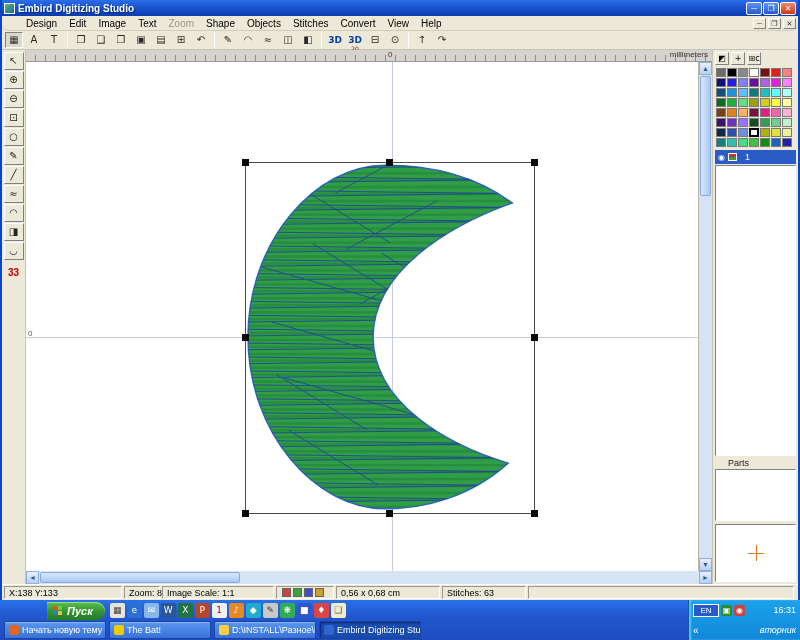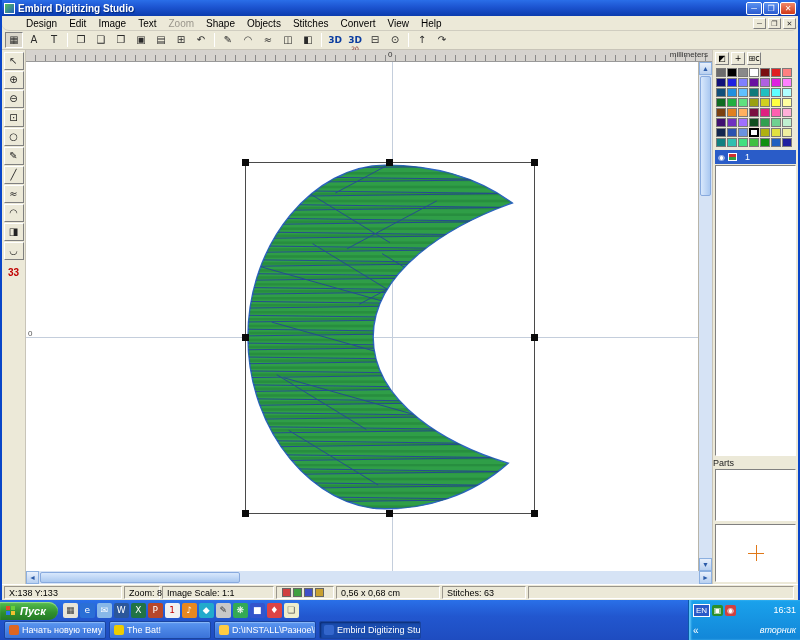--- a/index.html
+++ b/index.html
@@ -68,47 +68,47 @@
   .rightpanel { width:86px; background:#ece9d8; border-left:1px solid #c8c4b8; display:flex; flex-direction:column; }
   .minibar { height:16px; display:flex; align-items:center; padding:1px 2px; }
   .mini-btn { height:13px; min-width:14px; border:1px solid; border-color:#fff #808080 #808080 #fff; background:#ece9d8; font-size:8px; line-height:11px; text-align:center; margin-right:2px; font-family:"DejaVu Sans",sans-serif; }
   .palette { display:grid; grid-template-columns:repeat(7,10px); grid-auto-rows:9px; gap:1px; padding:2px 3px; }
   .pal { border:1px solid #7a7a7a; }
   .pal.sel { border:2px solid #000; }
   .layerrow { height:14px; background:#2a5cc8; color:#fff; display:flex; align-items:center; padding:0 3px; font-size:9px; margin:1px 2px 0 2px; }
   .layerrow .eye { font-size:8px; margin-right:3px; }
   .layerrow .chip { width:9px; height:8px; background:linear-gradient(#d03030 50%,#30a040 50%); border:1px solid #fff; margin-right:8px; }
   .listbox { flex:1; background:#fff; border:1px solid; border-color:#808080 #fff #fff #808080; margin:1px 2px; }
-  .panel-label { font-size:9px; color:#222; padding:1px 0; }
+  .panel-label { font-size:9px; color:#222; padding:1px 15px; }
   .partsbox { height:52px; background:#fff; border:1px solid; border-color:#808080 #fff #fff #808080; margin:0 2px 3px 2px; }
   .alignbox { height:58px; background:#fff; border:1px solid; border-color:#808080 #fff #fff #808080; margin:0 2px 2px 2px; position:relative; }
   .alignbox .cross-h { position:absolute; left:calc(50% - 8px); top:50%; width:16px; height:1px; background:#e07818; }
   .alignbox .cross-v { position:absolute; top:calc(50% - 8px); left:50%; height:16px; width:1px; background:#e07818; }
 
   
   .statusbar { height:16px; background:#ece9d8; border-top:1px solid #fff; display:flex; align-items:stretch; padding:1px 2px; flex:0 0 16px; font-size:9px; }
   .seg { border:1px solid; border-color:#9a968c #fff #fff #9a968c; margin-right:2px; padding:0 4px; display:flex; align-items:center; white-space:nowrap; }
   .seg.fill { flex:1; }
   .st-ico { width:9px; height:9px; margin:0 1px; border:1px solid #666; }
 
   
   .taskbar { height:40px; background:linear-gradient(#2a70e8,#2257cf 40%,#1e4cc0); display:flex; }
   .tb-left { flex:1; display:flex; flex-direction:column; }
-  .tb-row { height:20px; display:flex; align-items:center; }
+  .tb-row { height:20px; display:flex; align-items:center;padding-left:47px; }
   .startbtn { height:18px; margin:1px 4px 0 0; padding:0 12px 0 6px; background:linear-gradient(#58c050,#2f8f2f 60%,#267a26); border-radius:0 9px 9px 0; color:#fff; font-weight:bold; font-style:italic; font-size:11px; display:flex; align-items:center; box-shadow:inset 0 1px 1px #9ae090; }
   .winflag { width:10px; height:10px; display:grid; grid-template-columns:4px 4px; grid-template-rows:4px 4px; gap:1px; margin-right:4px; }
   .winflag i:nth-child(1){background:#e84a2a;} .winflag i:nth-child(2){background:#6ad03a;}
   .winflag i:nth-child(3){background:#2a7ae8;} .winflag i:nth-child(4){background:#f0c030;}
   .ql { width:15px; height:15px; margin:0 1px; border-radius:2px; font-size:9px; line-height:15px; text-align:center; font-family:"DejaVu Sans",sans-serif; }
   .taskbtn { height:18px; width:102px; margin-right:3px; padding:0 4px; background:linear-gradient(#5a96f0,#3a72d8); border:1px solid #1a44a0; border-radius:2px; color:#fff; font-size:9px; display:flex; align-items:center; overflow:hidden; white-space:nowrap; box-shadow:inset 0 1px 1px #8ab8f8; }
   .taskbtn.active { background:#1a4cae; box-shadow:inset 1px 1px 2px #0a2a70; }
   .taskbtn .tico { width:10px; height:10px; flex:0 0 10px; margin-right:3px; border-radius:2px; }
   .tray { width:112px; background:linear-gradient(#1aa2ec,#1286d8); border-left:1px solid #0a5aa8; box-shadow:inset 2px 0 2px #5ac4f8; display:flex; flex-direction:column; color:#fff; }
   .tray-row { height:20px; display:flex; align-items:center; padding:0 4px; }
-  .lang { width:17px; height:13px; background:#2a5ac8; border:1px solid #fff; font-size:8px; line-height:11px; text-align:center; margin-right:2px; }
+  .lang { width:26px; height:13px; background:#2a5ac8; border:1px solid #fff; font-size:8px; line-height:11px; text-align:center; margin-right:2px; }
   .tray-ico { width:11px; height:11px; border-radius:2px; font-size:8px; line-height:11px; text-align:center; margin-right:2px; font-family:"DejaVu Sans",sans-serif; color:#fff; }
   .time { margin-left:auto; font-size:9px; }
   .chev { font-size:10px; margin-right:6px; }
   .day { margin-left:auto; font-size:9px;font-style:italic; }
 </style>
 </head>
 <body>
 
 <div class="app">
 

